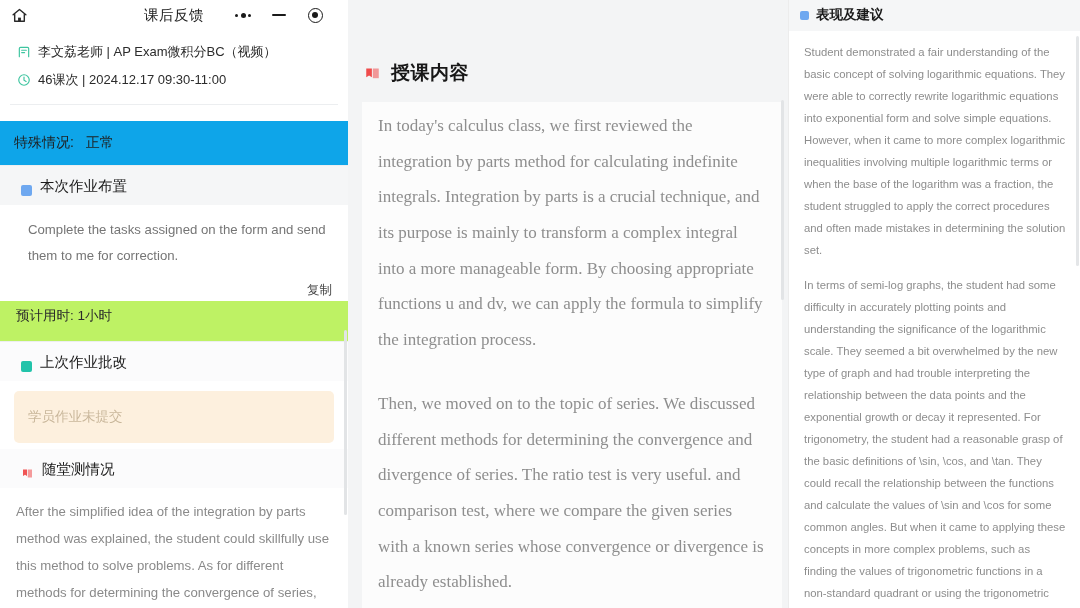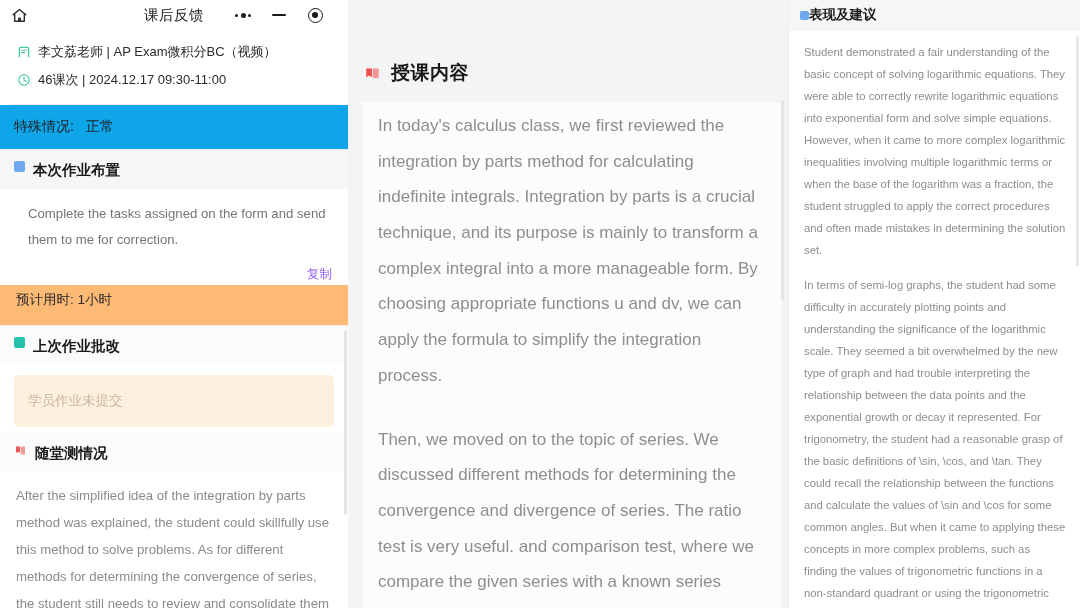--- a/index.html
+++ b/index.html
@@ -67,21 +67,21 @@
   .dots i.mid { width: 5px; height: 5px; }
   .dash { width: 14px; height: 2.5px; background: #1a1a1a; border-radius: 1px; }
   .circledot {
     width: 15px; height: 15px; border-radius: 50%;
     border: 1.8px solid #1a1a1a;
     display: flex; align-items: center; justify-content: center;
   }
   .circledot i { width: 6px; height: 6px; border-radius: 50%; background: #1a1a1a; display: block; }
 
   .meta-card {
-    margin: 2px 10px 0 10px;
+    margin: 2px 10px 16px 10px;
     padding: 6px 2px 10px 2px;
     border-bottom: 1px solid #eceef0;
   }
   .meta-row {
     display: flex;
     align-items: center;
     gap: 7px;
     padding: 5px 4px;
     font-size: 13px;
     color: #2b2b2b;
@@ -96,52 +96,52 @@
     padding: 13px 14px;
     font-size: 14px;
     color: #1f1f1f;
     border-bottom: 1px solid #eceef0;
     background: #0ea5e9;
   }
   .special-row .val { margin-left: 8px; }
 
   .sec-head {
     display: flex;
-    align-items: flex-start;
+    align-items: flex-end;
     gap: 8px;
-    padding: 11px 14px 9px 14px;
+    padding: 11px 14px 9px 21px;
     background: #f5f6f7;
     font-size: 14.5px;
-    font-weight: bold;
+    font-weight: normal;
     color: #1a1a1a;
   }
   .sec-head.plain { background: #fbfbfc; }
   .sq {
     width: 11px; height: 11px; border-radius: 2px;
     flex: 0 0 11px;
     display: block;
   }
   .bookicon { width: 13px; height: 12px; flex: 0 0 13px; }
 
   .sec-body {
     padding: 12px 16px 10px 28px;
     background: #fff;
     font-size: 13.2px;
     line-height: 2.0;
     color: #757575;
   }
   .copy-line { text-align: right; padding: 0 16px 2px 16px; background: #fff; }
   .copy-link {
-    color: #8b5cf6;
+    color: #404040;
     font-size: 12.5px;
     cursor: pointer;
   }
   .est-line {
     padding: 6px 16px 16px 16px;
-    background: #fdba74;
+    background: #bef264;
     font-size: 13.5px;
     color: #2b2b2b;
     border-bottom: 1px solid #eceef0;
   }
   .nosubmit {
     margin: 10px 14px 6px 14px;
     background: #fdf0de;
     border-radius: 5px;
     padding: 17px 14px;
     font-size: 13.5px;
@@ -188,20 +188,21 @@
     background: #fcfcfc;
     margin: 0 6px 0 14px;
     padding: 6px 18px 20px 16px;
     min-height: 520px;
   }
   .center-card p {
     font-size: 17px;
     line-height: 2.1;
     color: #8e8e8e;
     margin-bottom: 28px;
+    font-family: Liberation Serif, serif;
   }
   .center-scrollbar {
     position: absolute;
     right: 4px; top: 100px;
     width: 3px; height: 200px;
     background: #e2e4e6;
     border-radius: 2px;
   }
 
   
@@ -209,20 +210,21 @@
     width: 292px;
     flex: 0 0 292px;
     height: 608px;
     background: #ffffff;
     position: relative;
     overflow: hidden;
   }
   .right-head {
     display: flex;
     align-items: center;
+    gap: 7px;
     padding: 6px 12px 7px 12px;
     background: #f5f6f7;
     font-size: 13.5px;
     font-weight: bold;
     color: #1a1a1a;
   }
   .right-body {
     padding: 10px 14px 10px 16px;
     font-size: 11.3px;
     line-height: 1.95;

